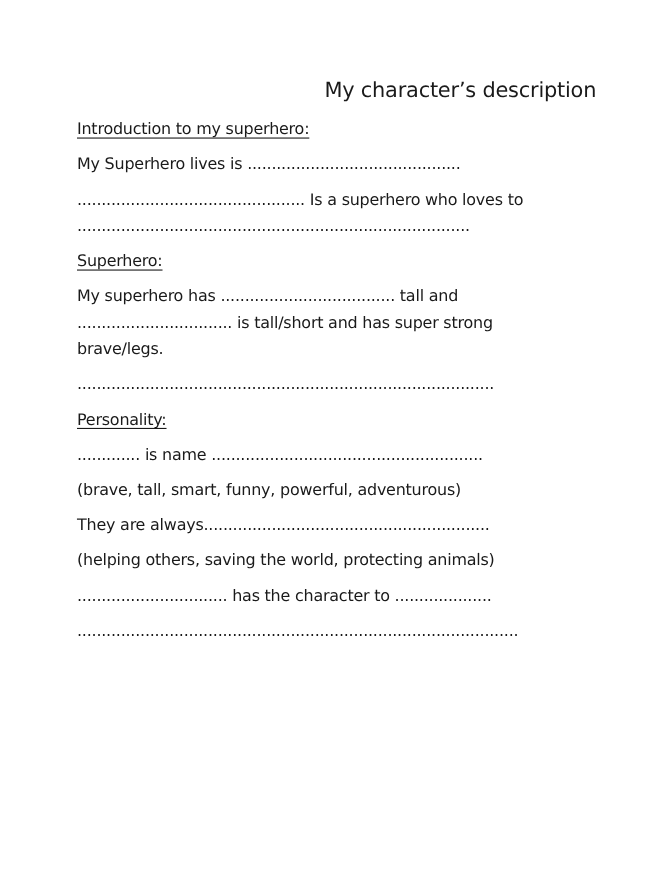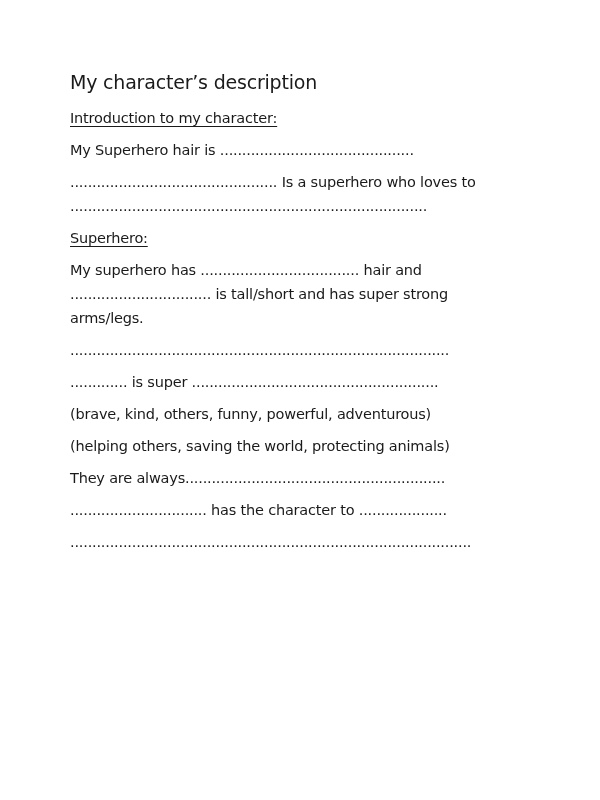--- a/index.html
+++ b/index.html
@@ -10,21 +10,21 @@
     background: #ffffff;
     box-sizing: border-box;
     padding: 68px 58px 0 70px;
     font-family: "DejaVu Sans", sans-serif;
     color: #1a1a1a;
     overflow: hidden;
   }
   .title {
     font-size: 19px;
     line-height: 28px;
-    text-align: left;
+    text-align: right;
     margin: 0 0 10px 0;
     white-space: nowrap;
     letter-spacing: -0.2px;
   }
   .line {
     font-size: 14.5px;
     line-height: 24px;
     margin: 0 0 8px 0;
     white-space: nowrap;
     letter-spacing: -0.2px;
@@ -36,42 +36,43 @@
     text-decoration-thickness: 1.4px;
   }
 </style>
 </head>
 <body>
 
 <div class="page">
 
   <div class="title">My character’s description</div>
 
-  <div class="line heading">Introduction to my character:</div>
+  <div class="line heading">Introduction to my superhero:</div>
 
-  <div class="line">My Superhero hair is ............................................</div>
+  <div class="line">My Superhero lives is ............................................</div>
 
   <div class="line nogap">............................................... Is a superhero who loves to</div>
   <div class="line">.................................................................................</div>
 
 
   <div class="line heading">Superhero:</div>
 
-  <div class="line nogap">My superhero has .................................... hair and</div>
+  <div class="line nogap">My superhero has .................................... tall and</div>
 
   <div class="line nogap">................................ is tall/short and has super strong</div>
-  <div class="line">arms/legs.</div>
+  <div class="line">brave/legs.</div>
 
   <div class="line">......................................................................................</div>
 
+  <div class="line heading">Personality:</div>
 
-  <div class="line">............. is super ........................................................</div>
+  <div class="line">............. is name ........................................................</div>
 
-  <div class="line">(brave, kind, others, funny, powerful, adventurous)</div>
+  <div class="line">(brave, tall, smart, funny, powerful, adventurous)</div>
+
+  <div class="line">They are always...........................................................</div>
 
   <div class="line">(helping others, saving the world, protecting animals)</div>
-
-  <div class="line">They are always...........................................................</div>
 
   <div class="line">............................... has the character to ....................</div>
   <div class="line">...........................................................................................</div>
 
 </div>
 
 </body></html>

